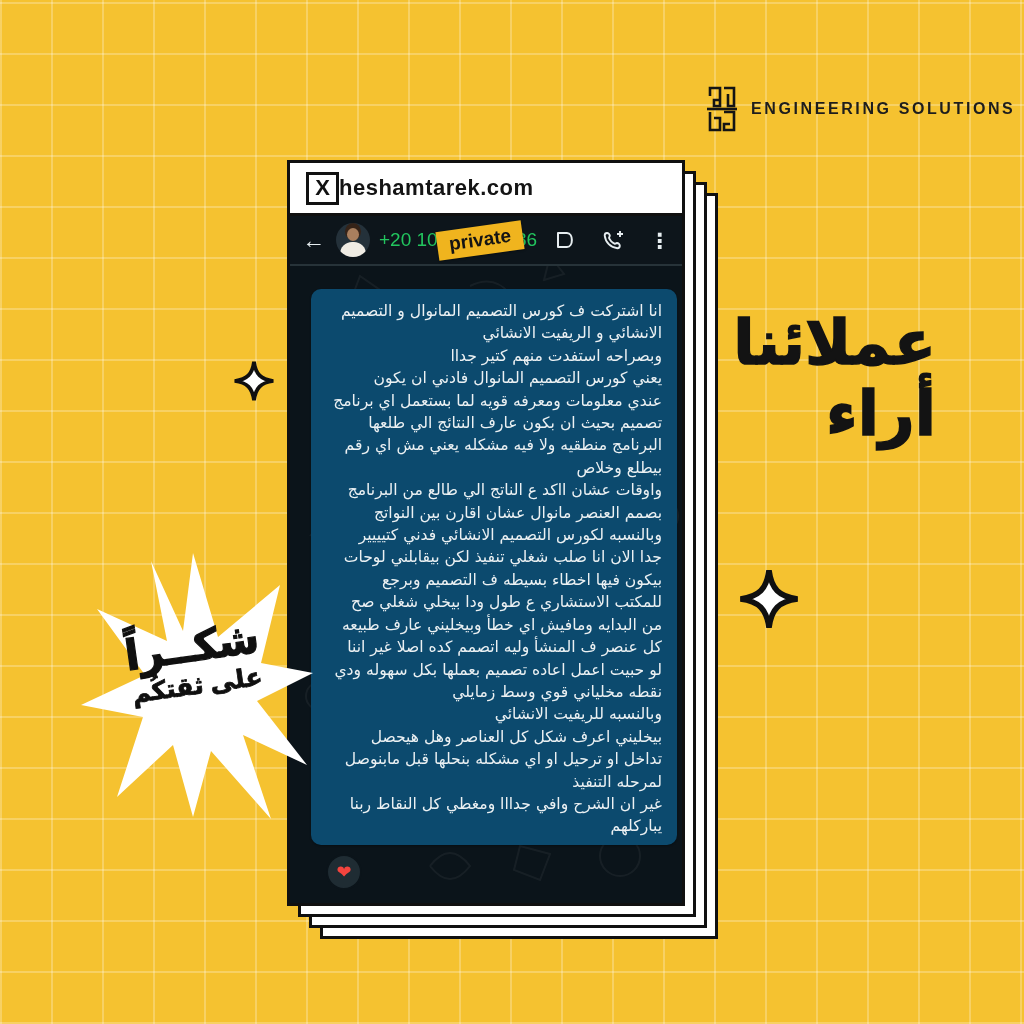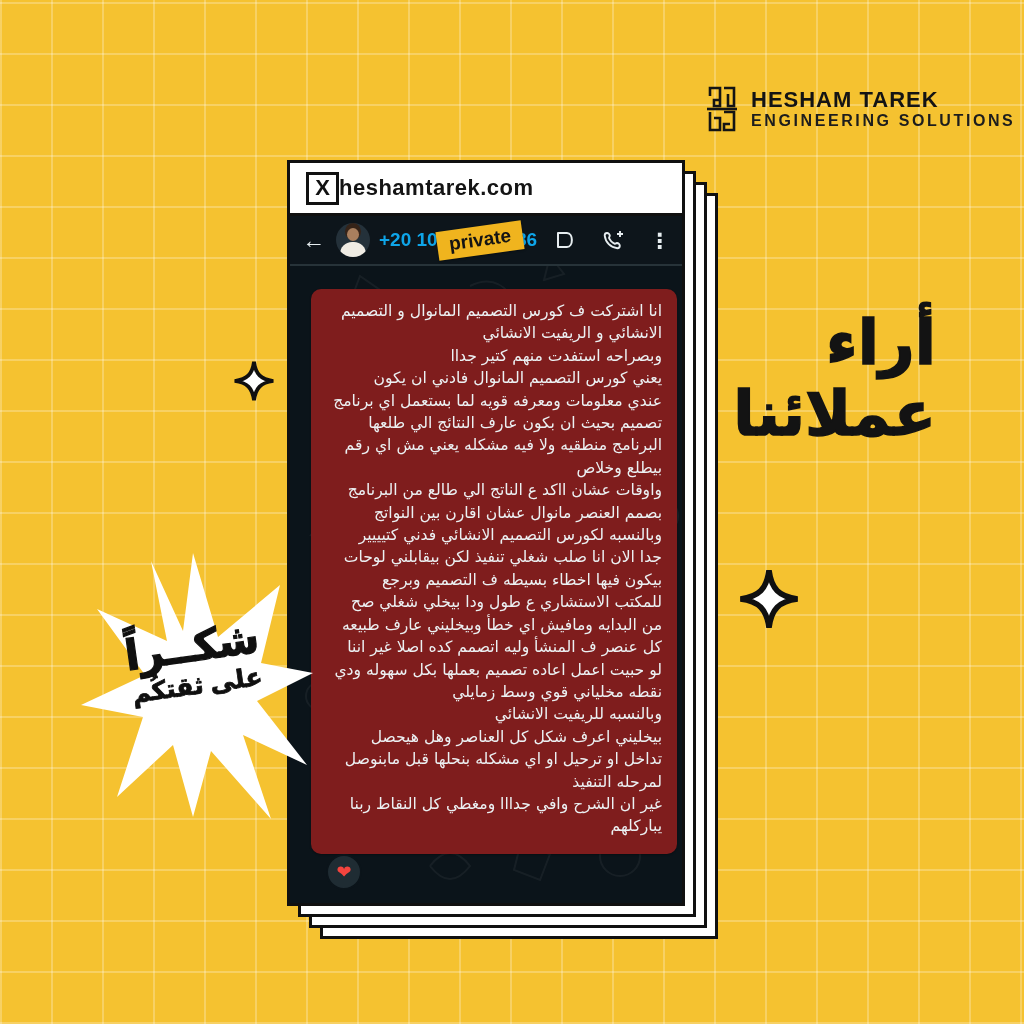--- a/index.html
+++ b/index.html
@@ -46,31 +46,31 @@
   .screen{position:relative;width:100%;height:690px;background:#0b141a;overflow:hidden;}
   .doodles{position:absolute;left:0;top:0;}
   .wa-header{position:relative;height:50px;display:flex;align-items:center;gap:9px;
     padding:0 12px;background:#0d151b;border-bottom:2px solid rgba(130,160,165,.22);box-sizing:border-box;}
   .back{color:#e6edf0;font-size:23px;line-height:1;margin-right:2px;}
   .avatar{position:relative;width:34px;height:34px;border-radius:50%;background:#24313a;overflow:hidden;flex:0 0 auto;}
   .avatar::before{content:"";position:absolute;left:11px;top:5px;width:12px;height:13px;border-radius:50%;
     background:#a97f5e;box-shadow:0 -3px 0 2px #352318;}
   .avatar::after{content:"";position:absolute;left:4px;top:19px;width:26px;height:16px;border-radius:12px 12px 0 0;
     background:#efece4;}
-  .number{color:#0ea5e9;font-size:19px;font-weight:700;white-space:nowrap;}
+  .number{color:#22c55e;font-size:19px;font-weight:400;white-space:nowrap;}
   .sticker{position:relative;z-index:3;display:inline-block;background:#F0B41E;color:#141414;
     font-weight:800;font-size:19px;padding:3px 12px 4px;transform:rotate(-8deg);
     margin:0 -16px 0 -10px;box-shadow:0 1px 2px rgba(0,0,0,.35);}
   .wa-actions{margin-left:auto;display:flex;align-items:center;gap:24px;}
   .wa-actions svg{display:block;}
   .menu-dots{color:#e6edf0;font-size:21px;font-weight:bold;line-height:1;}
 
   
   .bubble{position:absolute;left:21px;top:73px;width:366px;box-sizing:border-box;
-    background:#7f1d1d;border-radius:10px;padding:11px 15px 16px;
+    background:#0c4a6e;border-radius:10px;padding:11px 15px 7px;
     box-shadow:0 1px 2px rgba(0,0,0,.3);}
   .msg-text{color:#ecf1f3;font-size:15.6px;line-height:22.4px;white-space:pre-line;
     text-align:right;font-family:"DejaVu Sans","Liberation Sans",sans-serif;}
   .meta{direction:ltr;text-align:right;color:#8696a0;font-size:13.5px;margin-top:3px;}
 
   .reaction{position:absolute;left:36px;top:638px;width:36px;height:36px;border-radius:50%;
     background:#1f2c33;border:2px solid #0b141a;box-sizing:border-box;
     display:flex;align-items:center;justify-content:center;}
   .reaction span{color:#f4443e;font-size:18px;line-height:1;}
 
@@ -93,28 +93,27 @@
     <svg width="38" height="46" viewBox="0 0 34 46">
       <g fill="none" stroke="#141414" stroke-width="2.6">
         <path d="M5 10 V2 H15 V20 H9 V14 H15"></path>
         <path d="M19 2 H29 V20 H23 V8"></path>
         <path d="M5 26 V44 H15 V32 H9"></path>
         <path d="M19 26 H29 V44 H19 V38 H25"></path>
         <path d="M2 23 H32"></path>
       </g>
     </svg>
     <div>
-      <div class="brand-name">HESHAM TAREK</div>
       <div class="brand-tagline">ENGINEERING SOLUTIONS</div>
     </div>
   </header>
 
   <div class="headline" dir="rtl">
+    <div>عملائنا</div>
     <div>أراء</div>
-    <div>عملائنا</div>
   </div>
 
   <div class="phone-stack">
     <div class="stack-layer l3"></div>
     <div class="stack-layer l2"></div>
     <div class="stack-layer l1"></div>
 
     <div class="card">
 
       <div class="browser-bar">

